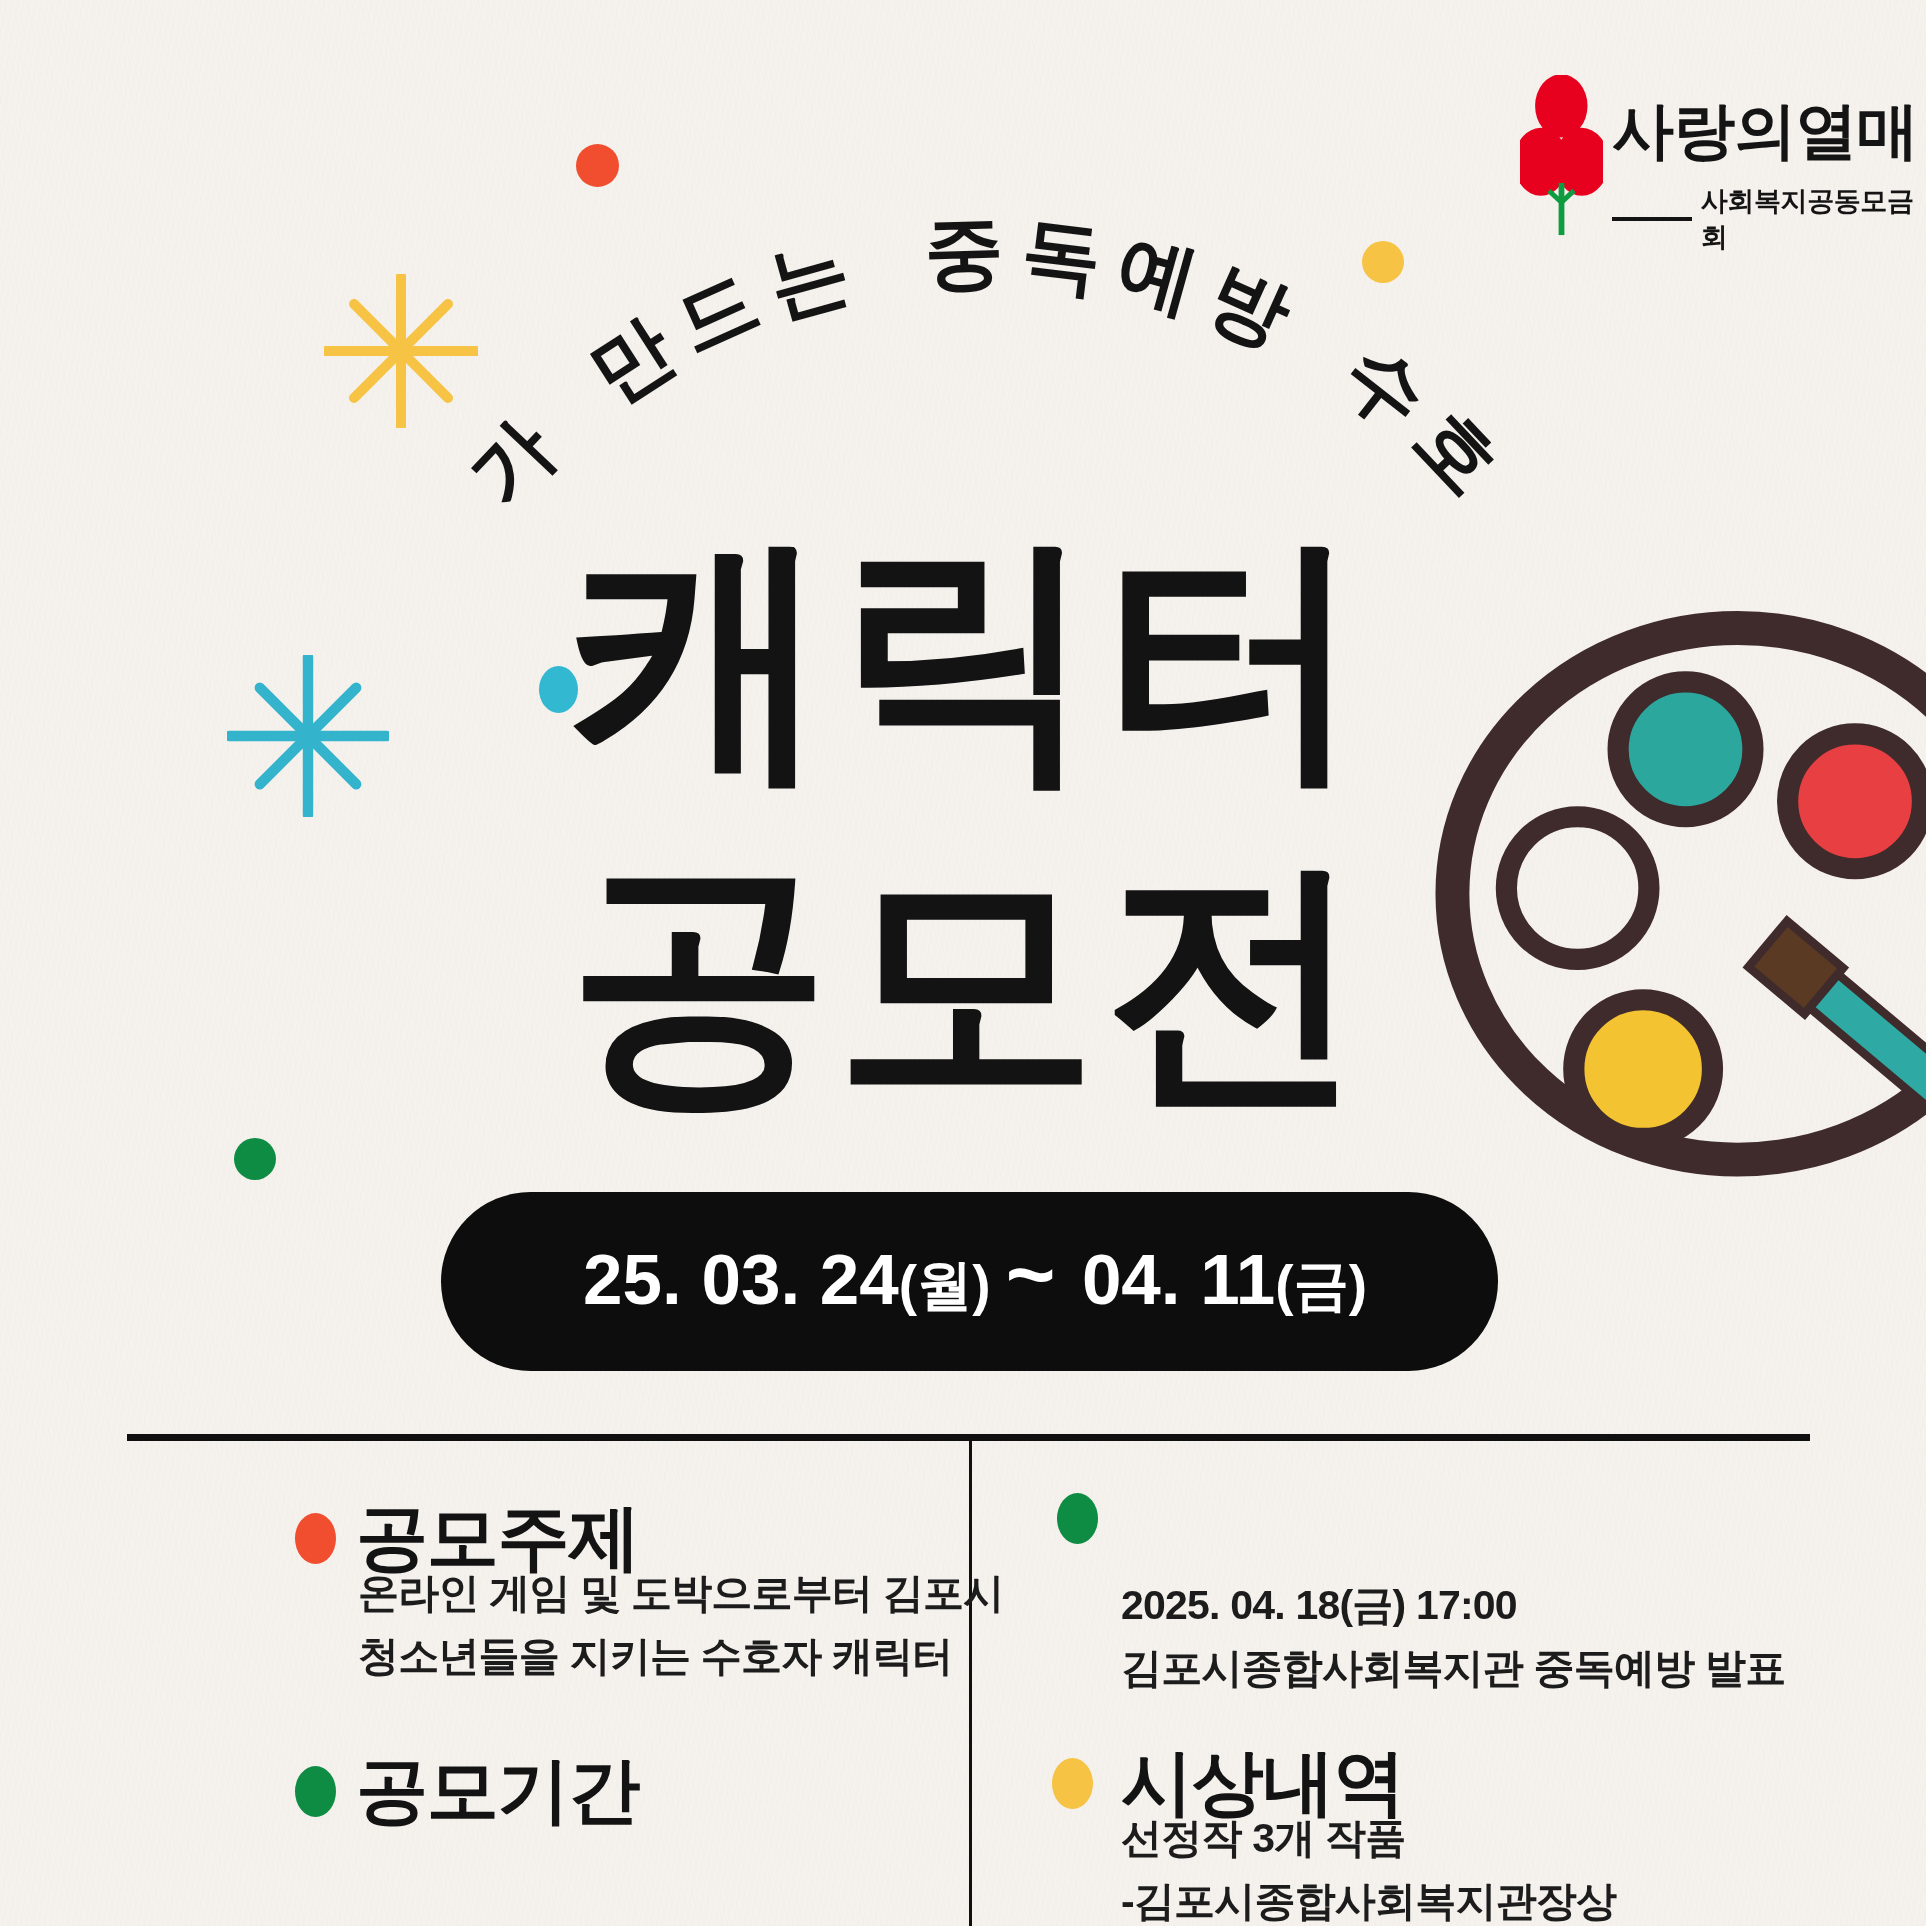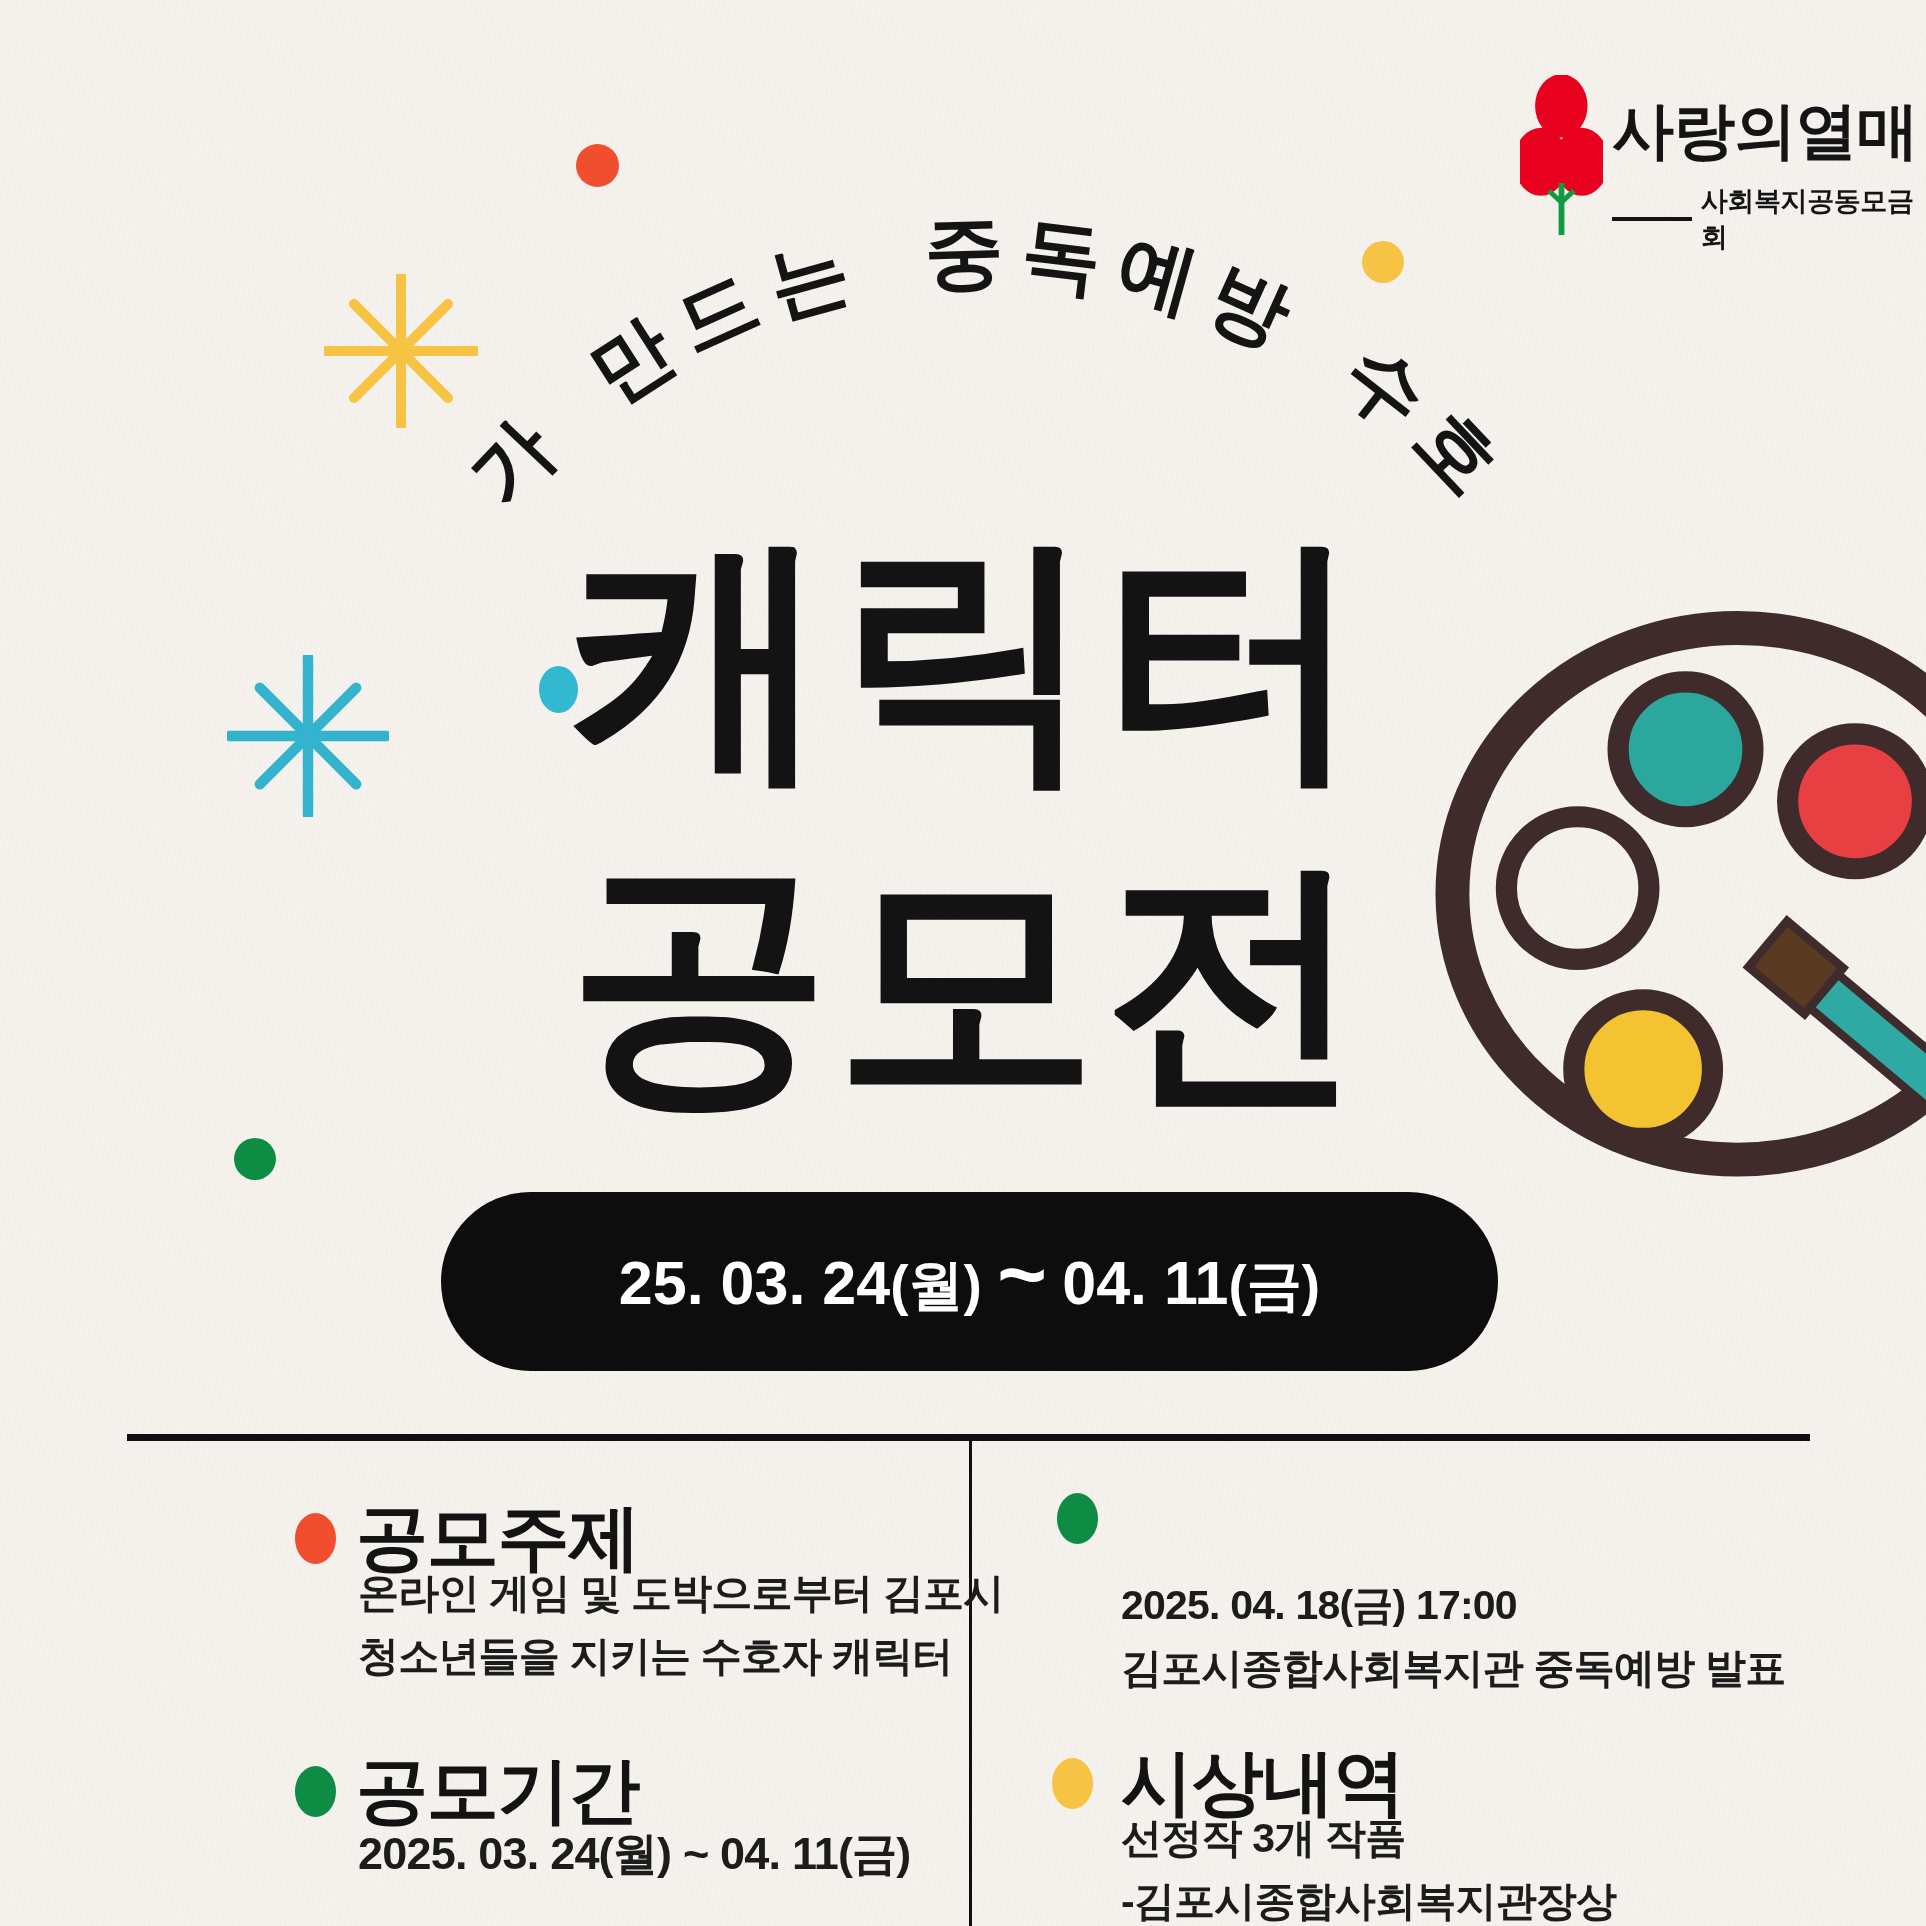--- a/index.html
+++ b/index.html
@@ -19,21 +19,21 @@
   .coc-sub .txt{font-size:27px;font-weight:600;color:#141414;letter-spacing:-0.4px;}
   
   .tagline-svg text{font-family:"Liberation Sans","DejaVu Sans",sans-serif;font-weight:800;fill:#141414;
     font-size:205px;letter-spacing:38px;word-spacing:55px;}
   .main-title{left:0;top:495px;width:1938px;text-align:center;font-size:262px;font-weight:900;
     line-height:1.235;letter-spacing:5.4px;color:#131313;}
   
   .date-pill{left:441px;top:1192px;width:1057px;height:179px;background:#0d0d0d;border-radius:91px;
     display:flex;align-items:baseline;justify-content:center;color:#ffffff;font-weight:800;white-space:nowrap;}
   .date-pill{padding-top:34px;box-sizing:border-box;}
-  .dp-big{font-size:61px;} .dp-small{font-size:55px;} .dp-tilde{font-size:85px;margin:0 15.4px;}
+  .dp-big{font-size:71px;margin-left:11px;} .dp-small{font-size:55px;} .dp-tilde{font-size:85px;margin:0 15.4px;}
   
   .rule-h{background:#101010;} .rule-v{background:#101010;}
   
   .sec-head{display:flex;align-items:center;gap:20px;}
   .sec-dot{width:41px;height:51px;border-radius:50%;flex:0 0 auto;}
   .sec-title{font-size:72px;font-weight:800;letter-spacing:-1.2px;color:#131313;}
   .sec-body{font-size:41px;font-weight:600;line-height:1.53;color:#1c1c1c;letter-spacing:-0.8px;white-space:nowrap;}
   .sec-body.bigger{font-size:45px;}
 </style>
 </head>
@@ -122,23 +122,20 @@
   </div>
   <div class="abs sec-head" style="left:295px;top:1743px;">
     <span class="sec-dot c-green"></span>
     <span class="sec-title">공모기간</span>
   </div>
 
   <div class="abs sec-body" style="left:358px;top:1562px;">
     <div>온라인 게임 및 도박으로부터 김포시</div>
     <div>청소년들을 지키는 수호자 캐릭터</div>
   </div>
-  <div class="abs sec-body bigger" style="left:358px;top:1820px;">
-    <div>2025. 03. 24(월) ~ 04. 11(금)</div>
-  </div>
 
   <div class="abs sec-head" style="left:1057px;top:1493px;">
     <span class="sec-dot c-green"></span>
   </div>
   <div class="abs sec-body" style="left:1121px;top:1574px;">
     <div>2025. 04. 18(금) 17:00</div>
     <div>김포시종합사회복지관 중독예방 발표</div>
   </div>
 
   <div class="abs sec-head" style="left:1052px;top:1735px;gap:28px;">

